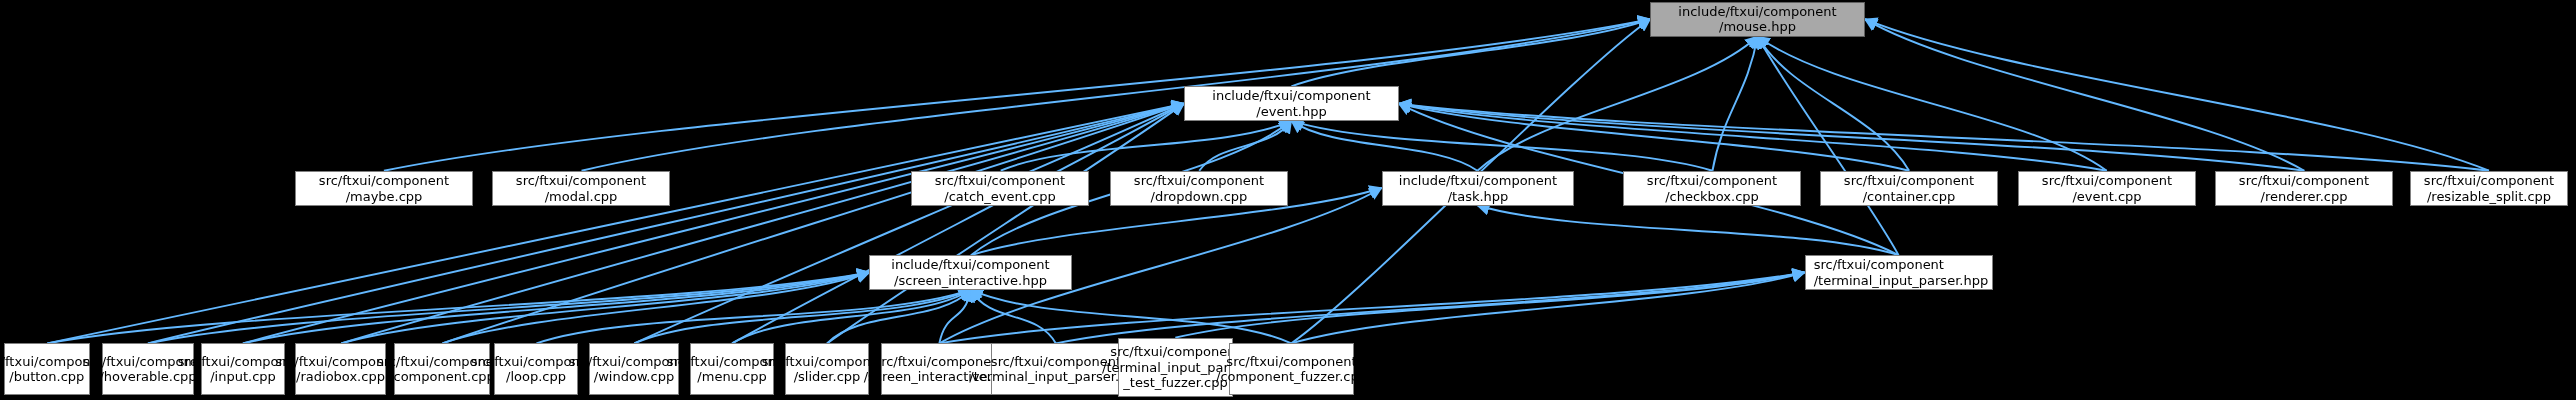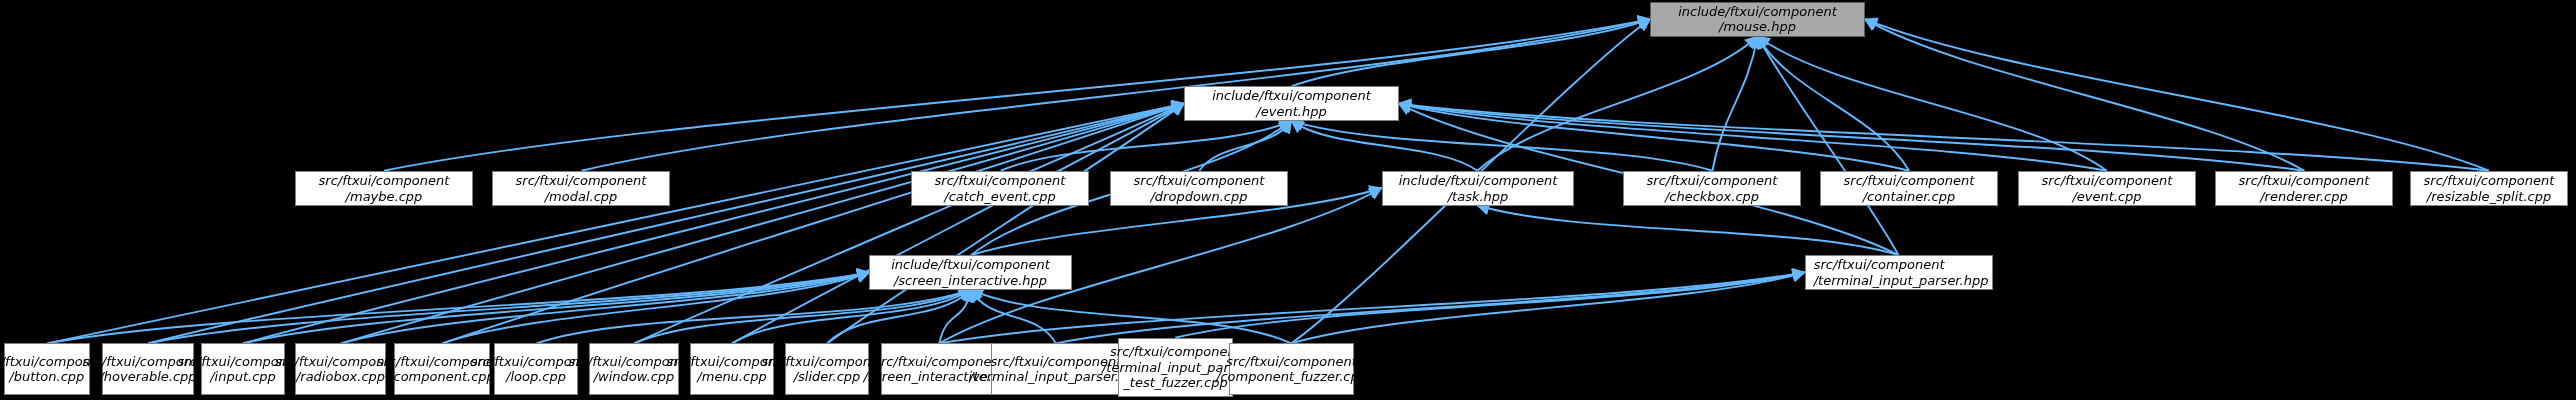--- a/index.html
+++ b/index.html
@@ -1,16 +1,16 @@
 <!DOCTYPE html>
 <html><head>
 <meta charset="utf-8">
 <style>
   html,body{margin:0;padding:0;background:#000;}
-  #graph-root{position:relative;width:2576px;height:400px;background:#000;overflow:hidden;font-style:italic;}
+  #graph-root{position:relative;width:2576px;height:400px;background:#000;overflow:hidden;}
   svg#edges{position:absolute;left:0;top:0;width:2576px;height:400px;}
   .node{position:absolute;box-sizing:border-box;display:flex;align-items:center;justify-content:center;
         background:#fff;border:1px solid #808080;color:#000;
         font-family:"DejaVu Sans","Liberation Sans",sans-serif;font-size:13px;line-height:15.4px;
         text-align:center;white-space:pre;}
   .node.root{background:#a8a8a8;border-color:#606060;}
   .node.leftalign{justify-content:flex-start;text-align:left;padding-left:7.7px;}
   .node-label{pointer-events:none;}
 </style>
 </head>

